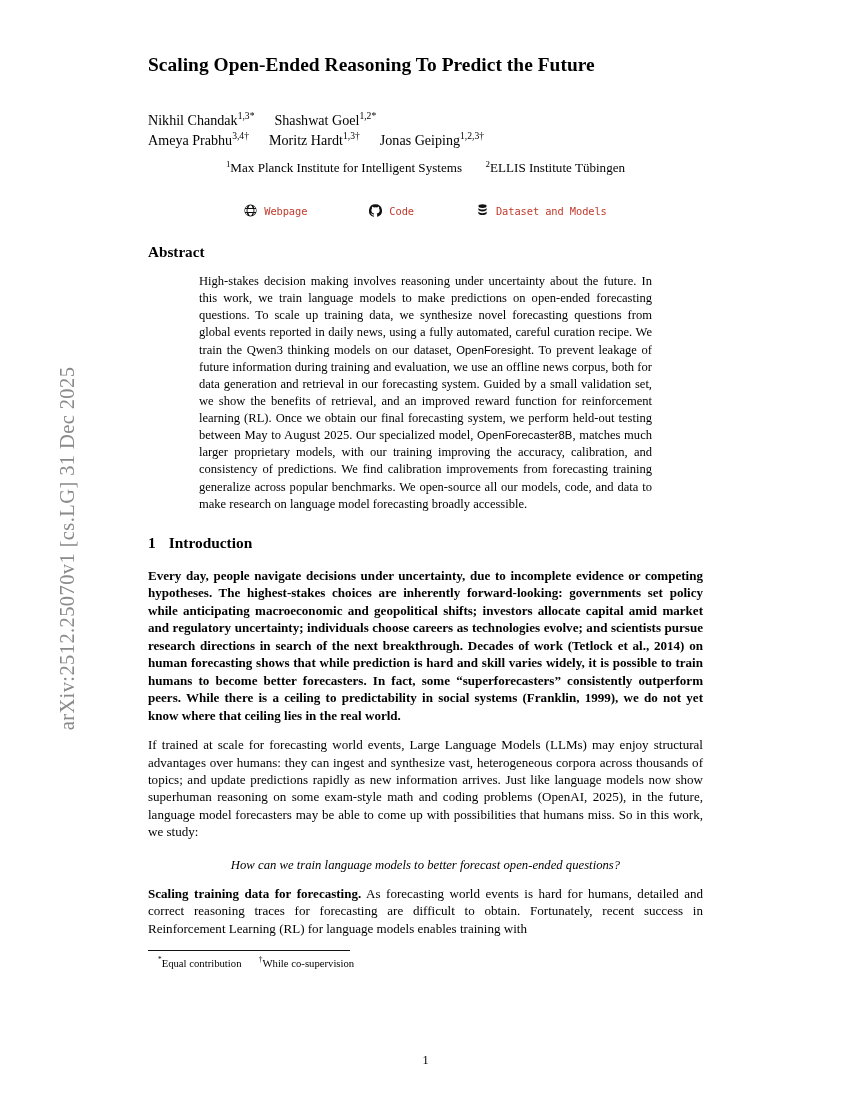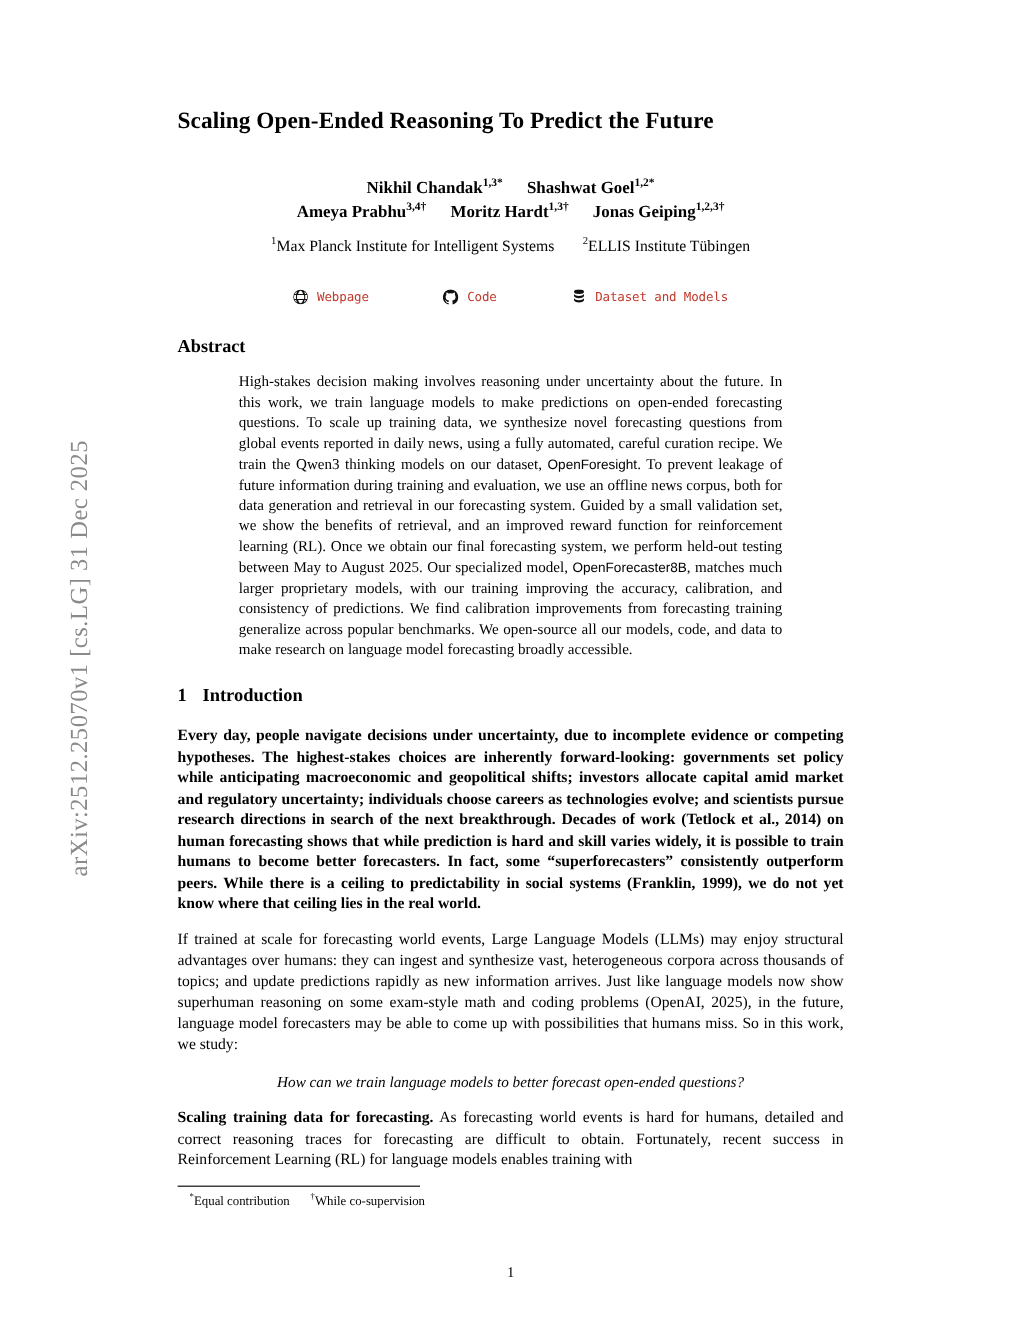--- a/index.html
+++ b/index.html
@@ -36,32 +36,31 @@
   .page {
     position: absolute;
     left: 148px;
     top: 0;
     width: 555px;
     height: 1100px;
   }
 
   .title {
     margin: 0;
-    padding-top: 90px;
+    padding-top: 53px;
     font-size: 19.4px;
     font-weight: bold;
     letter-spacing: 0.05px;
     line-height: 1.25;
   }
 
   .authors {
     margin-top: 33px;
-    text-align: center;
     font-size: 14.1px;
-    font-weight: bold;
+    font-weight: normal;
     line-height: 1.42;
   }
   .authors .arow { white-space: nowrap; }
   .authors .gap { display: inline-block; width: 13px; }
   sup { font-size: 0.68em; vertical-align: super; line-height: 0; }
 
   .affiliations {
     margin-top: 9px;
     text-align: center;
     font-size: 13.1px;

